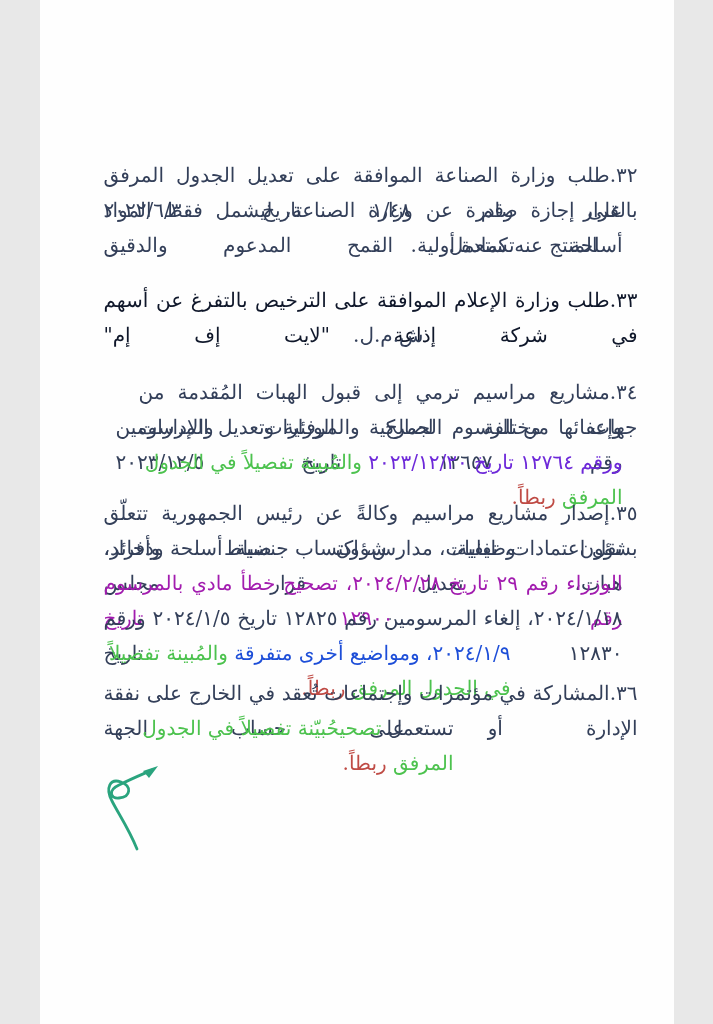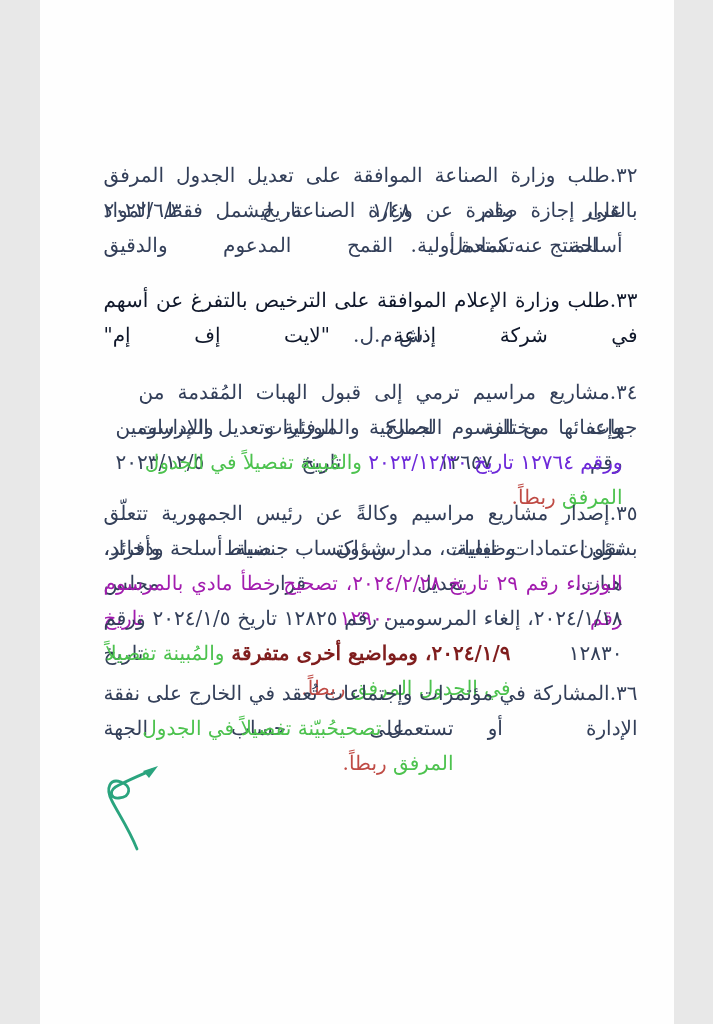--- a/index.html
+++ b/index.html
@@ -60,21 +60,21 @@
       <div class="item">
         <div class="line just" style="padding-right: 0px; margin-left: 35px;"><span style="color: rgb(51, 63, 89);">٣٤.مشاريع مراسيم ترمي إلى قبول الهبات المُقدمة من جهات مختلفة لصالح الوزارات والإدارات</span></div>
         <div class="line just" style="padding-right: 15px; margin-left: 12px;"><span style="color: rgb(51, 63, 89);">وإعفائها من الرسوم الجمركية والمرفئية وتعديل المرسومين رقم ١٢٦٥٧ تاريخ ٢٠٢٣/١٢/٥</span></div>
         <div class="line right" style="padding-right: 15px;"><span style="color: #6d28d9;">ورقم ١٢٧٦٤ تاريخ ٢٠٢٣/١٢/٢٠ </span><span style="color: rgb(76, 194, 78);">والمُبينة تفصيلاً في الجدول المرفق </span><span style="color: rgb(191, 75, 69);">ربطاً.</span></div>
       </div>
       <div class="item">
         <div class="line just" style="padding-right: 0px;"><span style="color: rgb(51, 63, 89);">٣٥.إصدار مشاريع مراسيم وكالةً عن رئيس الجمهورية تتعلّق بشؤون وظيفية، شؤون ضباط وأفراد،</span></div>
         <div class="line just" style="padding-right: 15px;"><span style="color: rgb(51, 63, 89);">نقل اعتمادات، نفايات، مدارس، اكتساب جنسية، أسلحة وذخائر، هبات، تعديل قرار مجلس</span></div>
         <div class="line just" style="padding-right: 15px;"><span style="color: #a21caf;">الوزراء رقم ٢٩ تاريخ ٢٠٢٤/٢/٢٨، تصحيح خطأ مادي بالمرسوم رقم ١٢٩٠٠ تاريخ</span></div>
         <div class="line just" style="padding-right: 15px;"><span style="color: rgb(51, 63, 89);">٢٠٢٤/١/١٨، إلغاء المرسومين رقم ١٢٨٢٥ تاريخ ٢٠٢٤/١/٥ ورقم ١٢٨٣٠ تاريخ</span></div>
-        <div class="line right" style="padding-right: 127px;"><span style="color: #7f1d1d; font-weight: bold;">٢٠٢٤/١/٩، ومواضيع أخرى متفرقة </span><span style="color: rgb(76, 194, 78);">والمُبينة تفصيلاً في الجدول المرفق </span><span style="color: rgb(191, 75, 69);">ربطاً.</span></div>
+        <div class="line right" style="padding-right: 127px;"><span style="color: #1d4ed8;">٢٠٢٤/١/٩، ومواضيع أخرى متفرقة </span><span style="color: rgb(76, 194, 78);">والمُبينة تفصيلاً في الجدول المرفق </span><span style="color: rgb(191, 75, 69);">ربطاً.</span></div>
       </div>
       <div class="item">
         <div class="line just" style="padding-right: 0px;"><span style="color: rgb(51, 63, 89);">٣٦.المشاركة في مؤتمرات وإجتماعات تُعقد في الخارج على نفقة الإدارة أو على حساب الجهة</span></div>
         <div class="line right" style="padding-right: 184px;"><span style="color: rgb(51, 63, 89);">تستعمل </span><span style="color: rgb(76, 194, 78);">تصحيحُبيّنة تفصيلاً في الجدول المرفق </span><span style="color: rgb(191, 75, 69);">ربطاً.</span></div>
       </div>
     </div>
 
   <svg class="sig" width="713" height="1024" viewBox="0 0 713 1024" aria-hidden="true">
     <path class="sig-stroke" d="M97,849 C89,829 78,813 72,801 C65,788 70,778 81,782 C92,786 91,797 79,798 C70,799 68,790 79,785 C93,778 103,774 112,770" fill="none" stroke="#2aa47e" stroke-width="2.8" stroke-linecap="round"></path>
     <path class="sig-arrow" d="M118,766 L103,771 L109,778 Z" fill="#2aa47e"></path>

